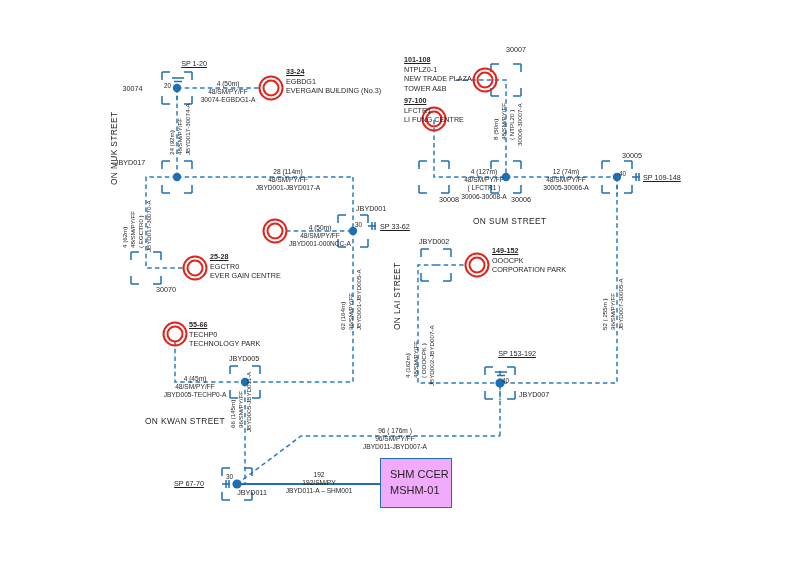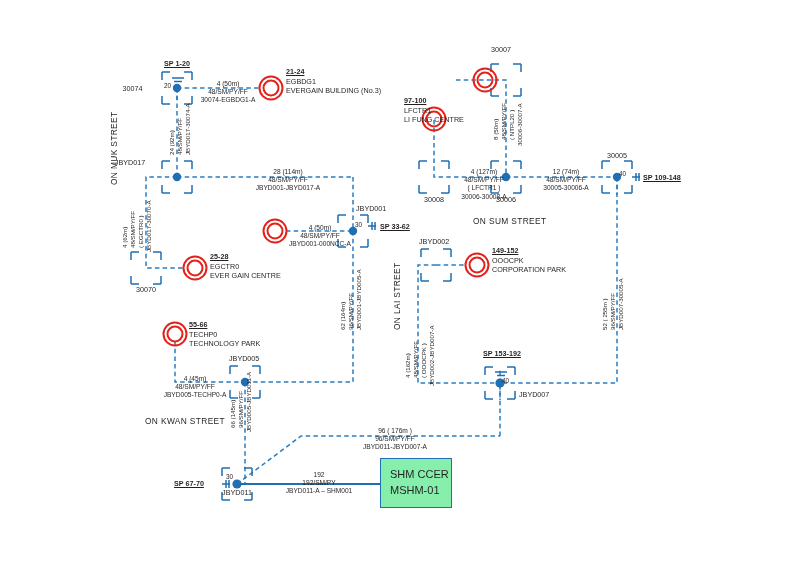--- a/index.html
+++ b/index.html
@@ -7,31 +7,31 @@
     width:800px;height:566px;
     background:#ffffff;
     font-family:"Liberation Sans", sans-serif;
     color:#231f20;
     overflow:hidden;
   }
   #canvas{position:relative;width:800px;height:566px;background:#fff;}
   svg#wires{position:absolute;left:0;top:0;width:800px;height:566px;}
 
   .lbl{position:absolute;font-size:7.2px;line-height:1.18;white-space:nowrap;color:#231f20;}
-  .lbl.c{text-align:center;}
+  .lbl.c{text-align:right;}
   .lbl.r{text-align:center;}
-  .lbl.u{font-weight:bold;text-decoration:underline;}
+  .lbl.u{font-weight:normal;text-decoration:underline;}
   .seg{position:absolute;font-size:6.6px;line-height:1.25;text-align:center;white-space:nowrap;color:#231f20;}
   .vert{position:absolute;font-size:6.2px;line-height:1.2;white-space:nowrap;color:#231f20;
         transform-origin:0 0;transform:rotate(-90deg);}
   .street{position:absolute;font-size:8.4px;letter-spacing:.35px;white-space:nowrap;color:#231f20;}
   .street.v{transform-origin:0 0;transform:rotate(-90deg);}
   .bldg{position:absolute;font-size:7.2px;line-height:1.35;white-space:nowrap;color:#231f20;}
   .bldg .code{font-weight:bold;text-decoration:underline;}
-  .ccer{position:absolute;border:1.6px solid #1f6fb2;background:#86efac;
+  .ccer{position:absolute;border:1.6px solid #1f6fb2;background:#f0abfc;
         display:flex;flex-direction:column;justify-content:center;
         padding:4px 9px;box-sizing:border-box;}
   .ccer div{font-size:11px;line-height:1.45;color:#231f20;white-space:nowrap;}
   .spnum{position:absolute;font-size:6.4px;color:#231f20;}
 </style>
 </head>
 <body>
 
 <div id="canvas">
 
@@ -225,38 +225,44 @@
   <div class="lbl u" style="left:643px;top:174px;">SP 109-148</div>
   <div class="spnum" style="left:619px;top:170px;">40</div>
 
   <div class="lbl" style="left:419px;top:238px;">JBYD002</div>
 
   <div class="lbl" style="left:519px;top:391px;">JBYD007</div>
   <div class="lbl u c" style="left:468px;top:350px;width:68px;">SP  153-192</div>
   <div class="spnum" style="left:502px;top:377px;">40</div>
 
   <div class="bldg" style="left:286px;top:67px;">
-    <div class="code">21-24</div>
+    <div class="code">33-24</div>
     <div>EGBDG1</div>
     <div>EVERGAIN BUILDING (No.3)</div>
   </div>
 
 
   <div class="bldg" style="left:210px;top:252px;">
     <div class="code">25-28</div>
     <div>EGCTR0</div>
     <div>EVER GAIN CENTRE</div>
   </div>
 
   <div class="bldg" style="left:189px;top:320px;">
     <div class="code">55-66</div>
     <div>TECHP0</div>
     <div>TECHNOLOGY PARK</div>
   </div>
 
+  <div class="bldg" style="left:404px;top:55px;">
+    <div class="code">101-108</div>
+    <div>NTPLZ0-1</div>
+    <div>NEW TRADE PLAZA</div>
+    <div>TOWER A&amp;B</div>
+  </div>
 
   <div class="bldg" style="left:404px;top:96px;">
     <div class="code">97-100</div>
     <div>LFCTR1</div>
     <div>LI FUNG CENTRE</div>
   </div>
 
   <div class="bldg" style="left:492px;top:246px;">
     <div class="code">149-152</div>
     <div>OOOCPK</div>

